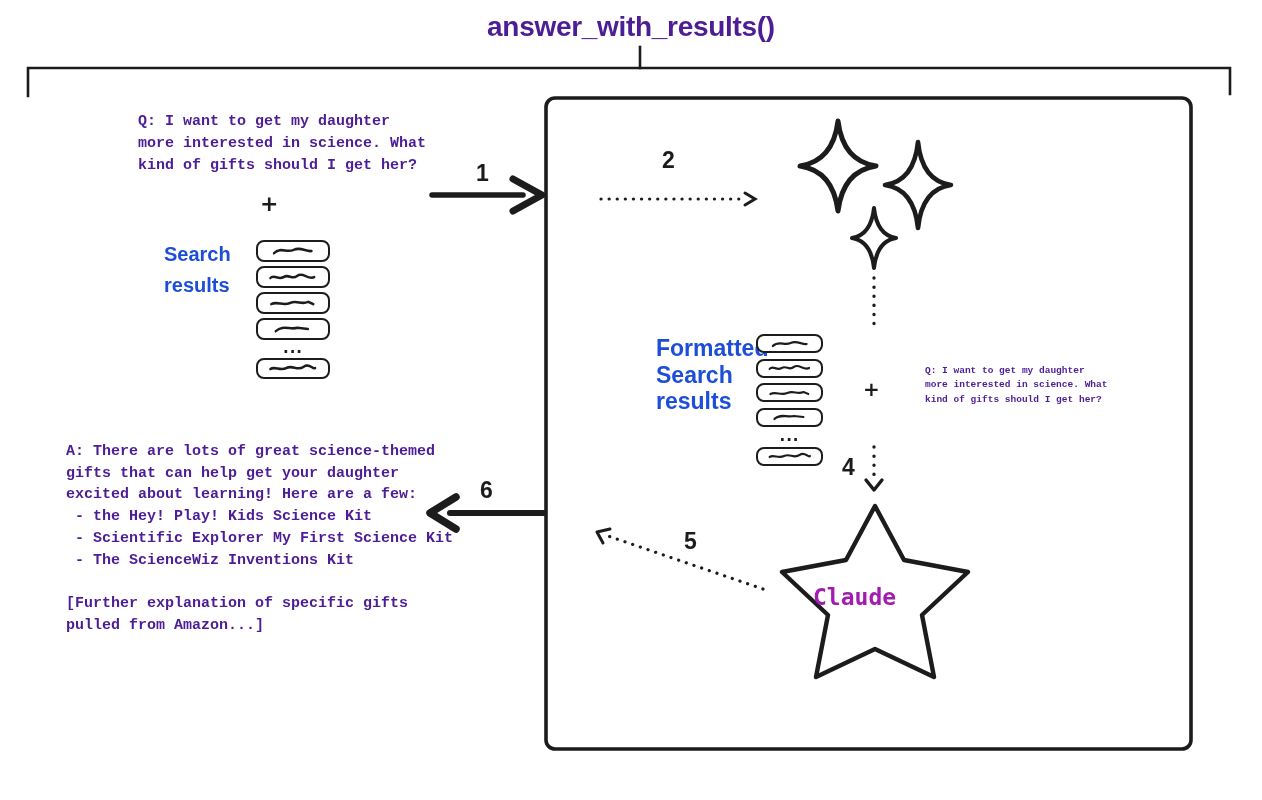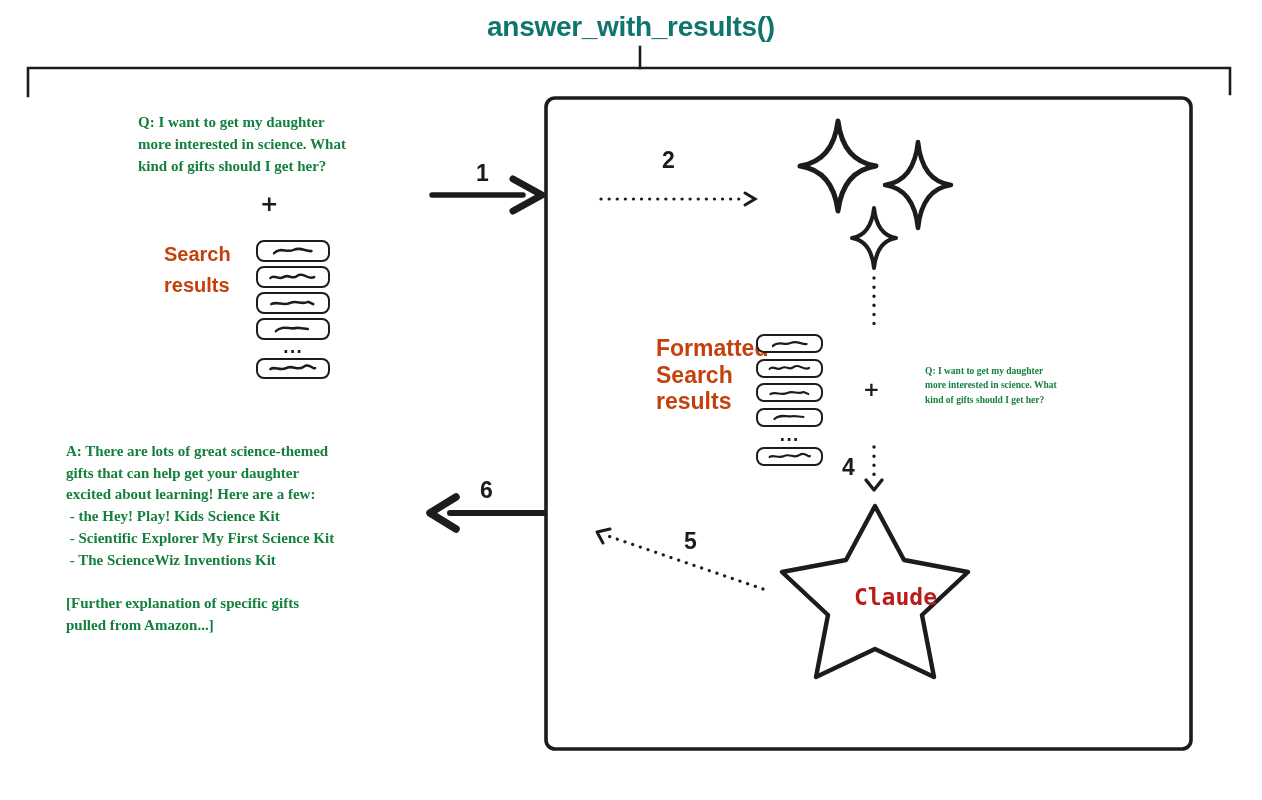--- a/index.html
+++ b/index.html
@@ -6,30 +6,30 @@
   .stage {
     position:relative; width:1262px; height:800px; background:#ffffff;
     overflow:hidden; font-family:"Liberation Sans", sans-serif; color:#1c1c1c;
   }
   .layer { position:absolute; left:0; top:0; width:1262px; height:800px; }
   .abs { position:absolute; }
   .pre { white-space:pre; }
   .title {
     position:absolute; left:0; top:11px; width:1262px; text-align:center;
     font-family:"Liberation Sans", sans-serif; font-weight:700; font-size:28px;
-    letter-spacing:-0.3px; color:#0f766e;
+    letter-spacing:-0.3px; color:#4c1d95;
   }
   .hand {
-    font-family:Liberation Serif, serif; font-weight:700; color:#15803d;
+    font-family:Liberation Mono, monospace; font-weight:700; color:#4c1d95;
   }
   .q-text   { left:138px; top:111px; font-size:15px; line-height:22px; }
   .a-text   { left:66px;  top:441px; font-size:15px; line-height:21.7px; }
   .inner-q  { left:925px; top:364px; font-size:9.5px; line-height:14.4px; }
   .label {
-    font-family:"Liberation Sans", sans-serif; font-weight:700; color:#c2410c;
+    font-family:"Liberation Sans", sans-serif; font-weight:700; color:#1d4ed8;
   }
   .search-label    { left:164px; top:239px; font-size:20px;   line-height:31px; }
   .formatted-label { left:656px; top:335px; font-size:23px; line-height:26.5px; }
   .plus { font-family:"DejaVu Sans", sans-serif; font-weight:700; color:#1c1c1c; }
   .plus-left  { left:260px; top:191px; font-size:22px; }
   .plus-inner { left:863px; top:377px; font-size:20px; }
   .stepnum {
     position:absolute; font-family:"Liberation Sans", sans-serif;
     font-weight:700; font-size:23px; color:#1c1c1c;
   }
@@ -46,23 +46,23 @@
     display:flex; align-items:center; justify-content:center;
   }
   .stack-left .result-box      { height:17.5px; }
   .stack-formatted .result-box { height:15px; }
   .result-box svg { width:85%; height:80%; }
   .ellipsis {
     text-align:center; font-family:"DejaVu Sans", sans-serif; font-weight:700;
     font-size:15px; line-height:9px; letter-spacing:1px; color:#1c1c1c;
   }
   .claude-label {
-    position:absolute; left:813px; top:584px; width:124px; text-align:right;
+    position:absolute; left:813px; top:584px; width:124px; text-align:left;
     font-family:"DejaVu Sans Mono", monospace; font-weight:700; font-size:23px;
-    color:#b91c1c;
+    color:#a21caf;
   }
   .sq { stroke:#1c1c1c; stroke-width:2.2; fill:none;
         stroke-linecap:round; stroke-linejoin:round; }
 </style>
 </head>
 <body>
 
 <div class="stage">
 
   <svg class="layer" viewBox="0 0 1262 800">

